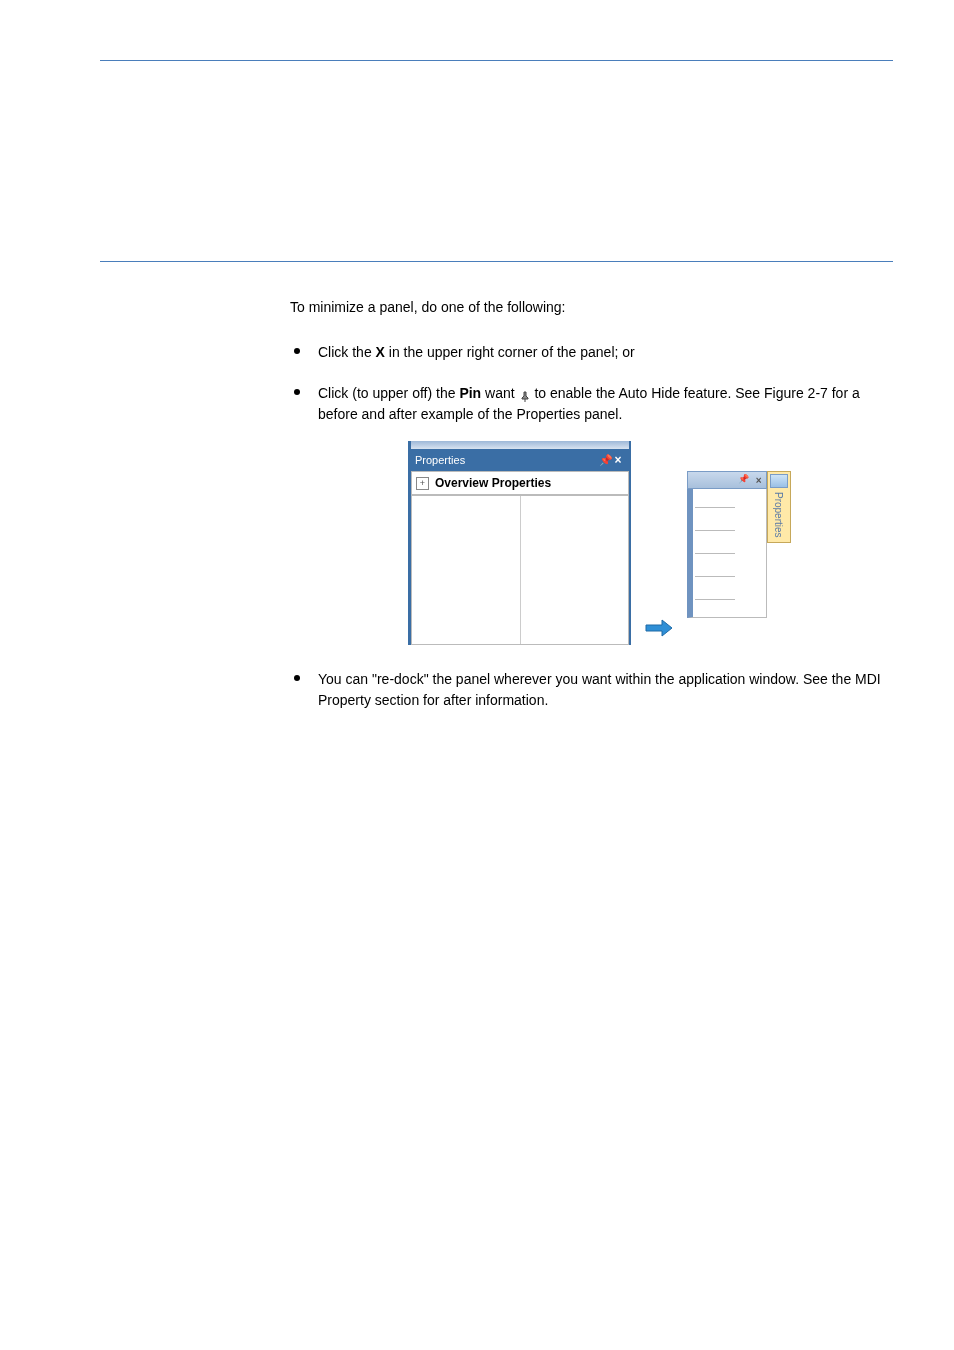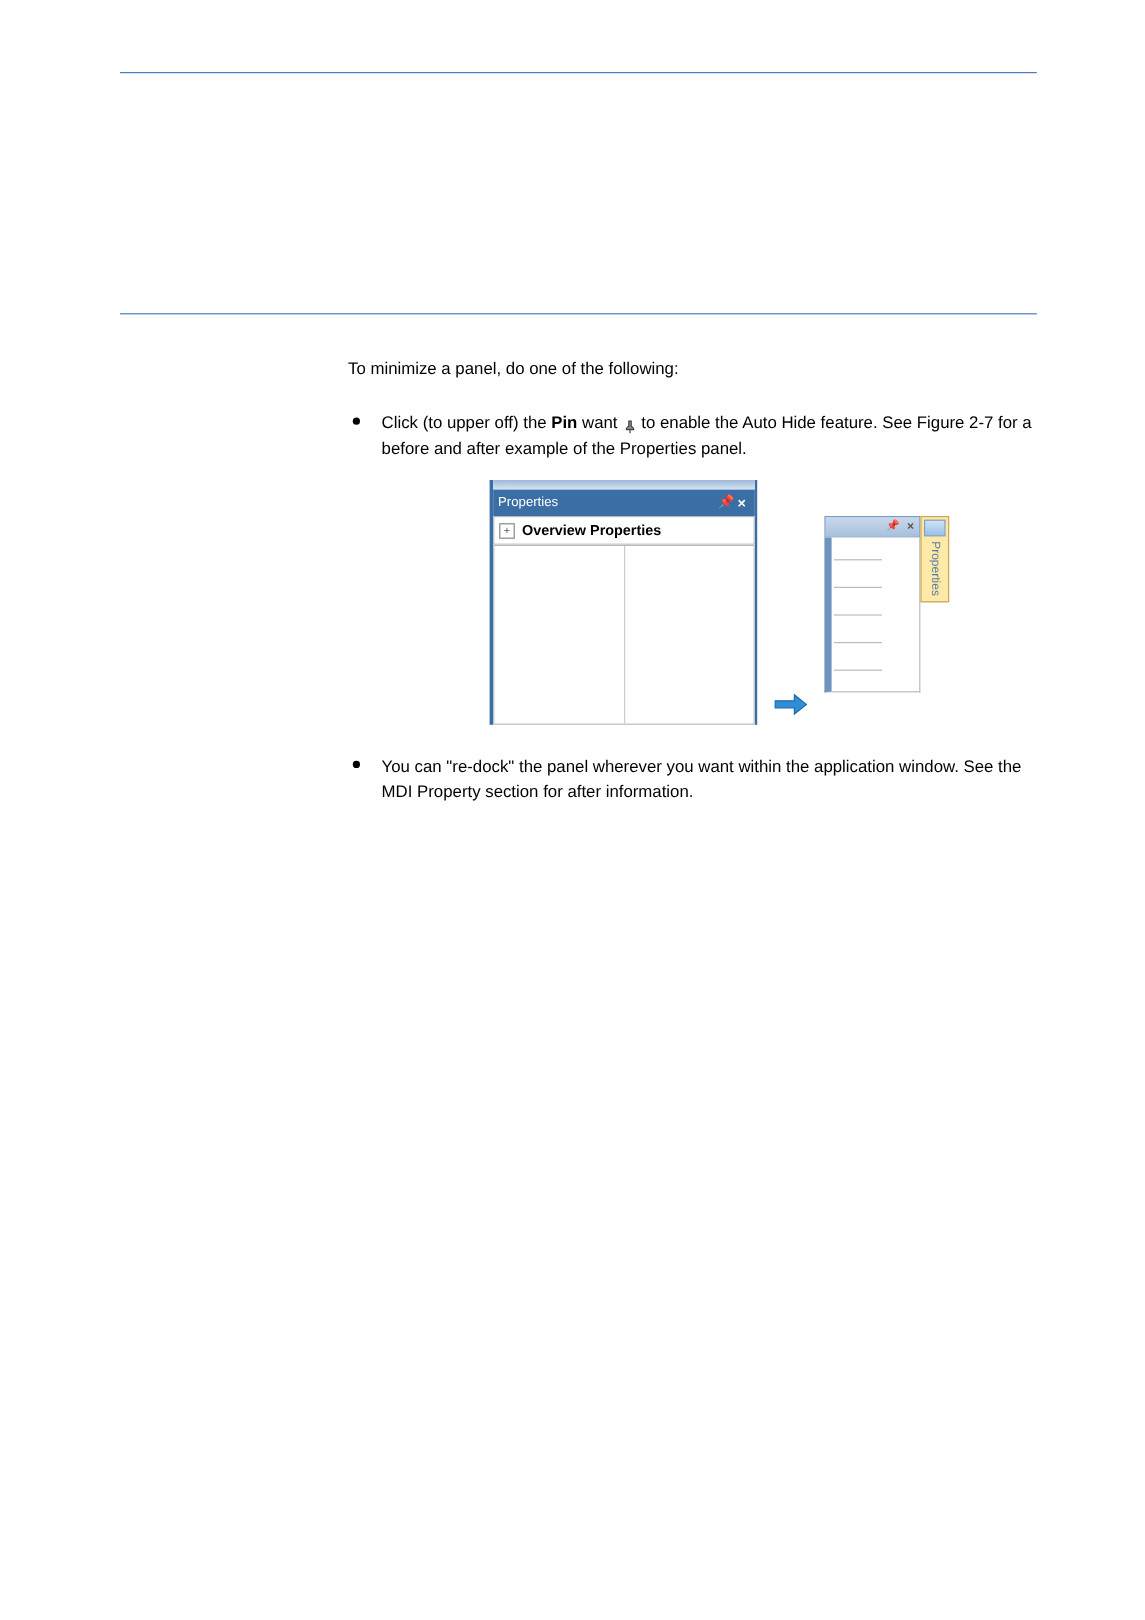--- a/index.html
+++ b/index.html
@@ -1,16 +1,16 @@
 <!DOCTYPE html>
 <html><head>
 <meta charset="utf-8">
 <style>
 html,body{margin:0;padding:0;background:#fff;font-family:Arial,Helvetica,sans-serif;color:#000;width:954px}
-.page{padding:60px 90px 100px 100px}
+.page{padding:60px 61px 100px 100px}
 .hr{border:none;border-top:1px solid #4a7ebb;margin:0}
 .hr2{border:none;border-top:1px solid #4a7ebb;margin-top:200px}
 .content{margin-left:190px;margin-top:35px;font-size:14px;line-height:1.5}
 .para{margin-bottom:24px}
 ul.bul{list-style:none;padding:0;margin:0}
 ul.bul>li{position:relative;padding-left:28px;margin-bottom:20px}
 ul.bul>li::before{content:"";position:absolute;left:4px;top:6px;width:6px;height:6px;background:#000;border-radius:50%}
 .bold{font-weight:bold}
 .figures{display:flex;align-items:flex-start;gap:14px;margin:16px 0 24px 90px}
 .panel1{width:218px;border-left:3px solid #3a6ea5;border-right:2px solid #3a6ea5}
@@ -41,20 +41,23 @@
 <body>
 
 <div class="page">
   <hr class="hr">
   <hr class="hr2">
 
   <div class="content">
     <div class="para">To minimize a panel, do one of the following:</div>
 
     <ul class="bul">
+      <li>
+        <span>Click the </span><span class="bold">X</span><span> in the upper right corner of the panel; or</span>
+      </li>
       <li>
         <span>Click (to upper off) the </span><span class="bold">Pin</span><span> want </span><span style="display:inline-block;width:12px;height:12px;vertical-align:middle"><svg width="12" height="12" viewBox="0 0 12 12">
               <path d="M5 1h2v4l2 2v1H3V7l2-2V1zm1 7v3" stroke="#444" stroke-width="1" fill="#888"></path>
             </svg></span><span> to enable the Auto Hide feature. See Figure 2-7 for a before and after example of the Properties panel.</span>
 
         <div class="figures">
           <div class="panel1">
             <div class="chrome"></div>
             <div class="titlebar">
               <span class="ttl">Properties</span>

